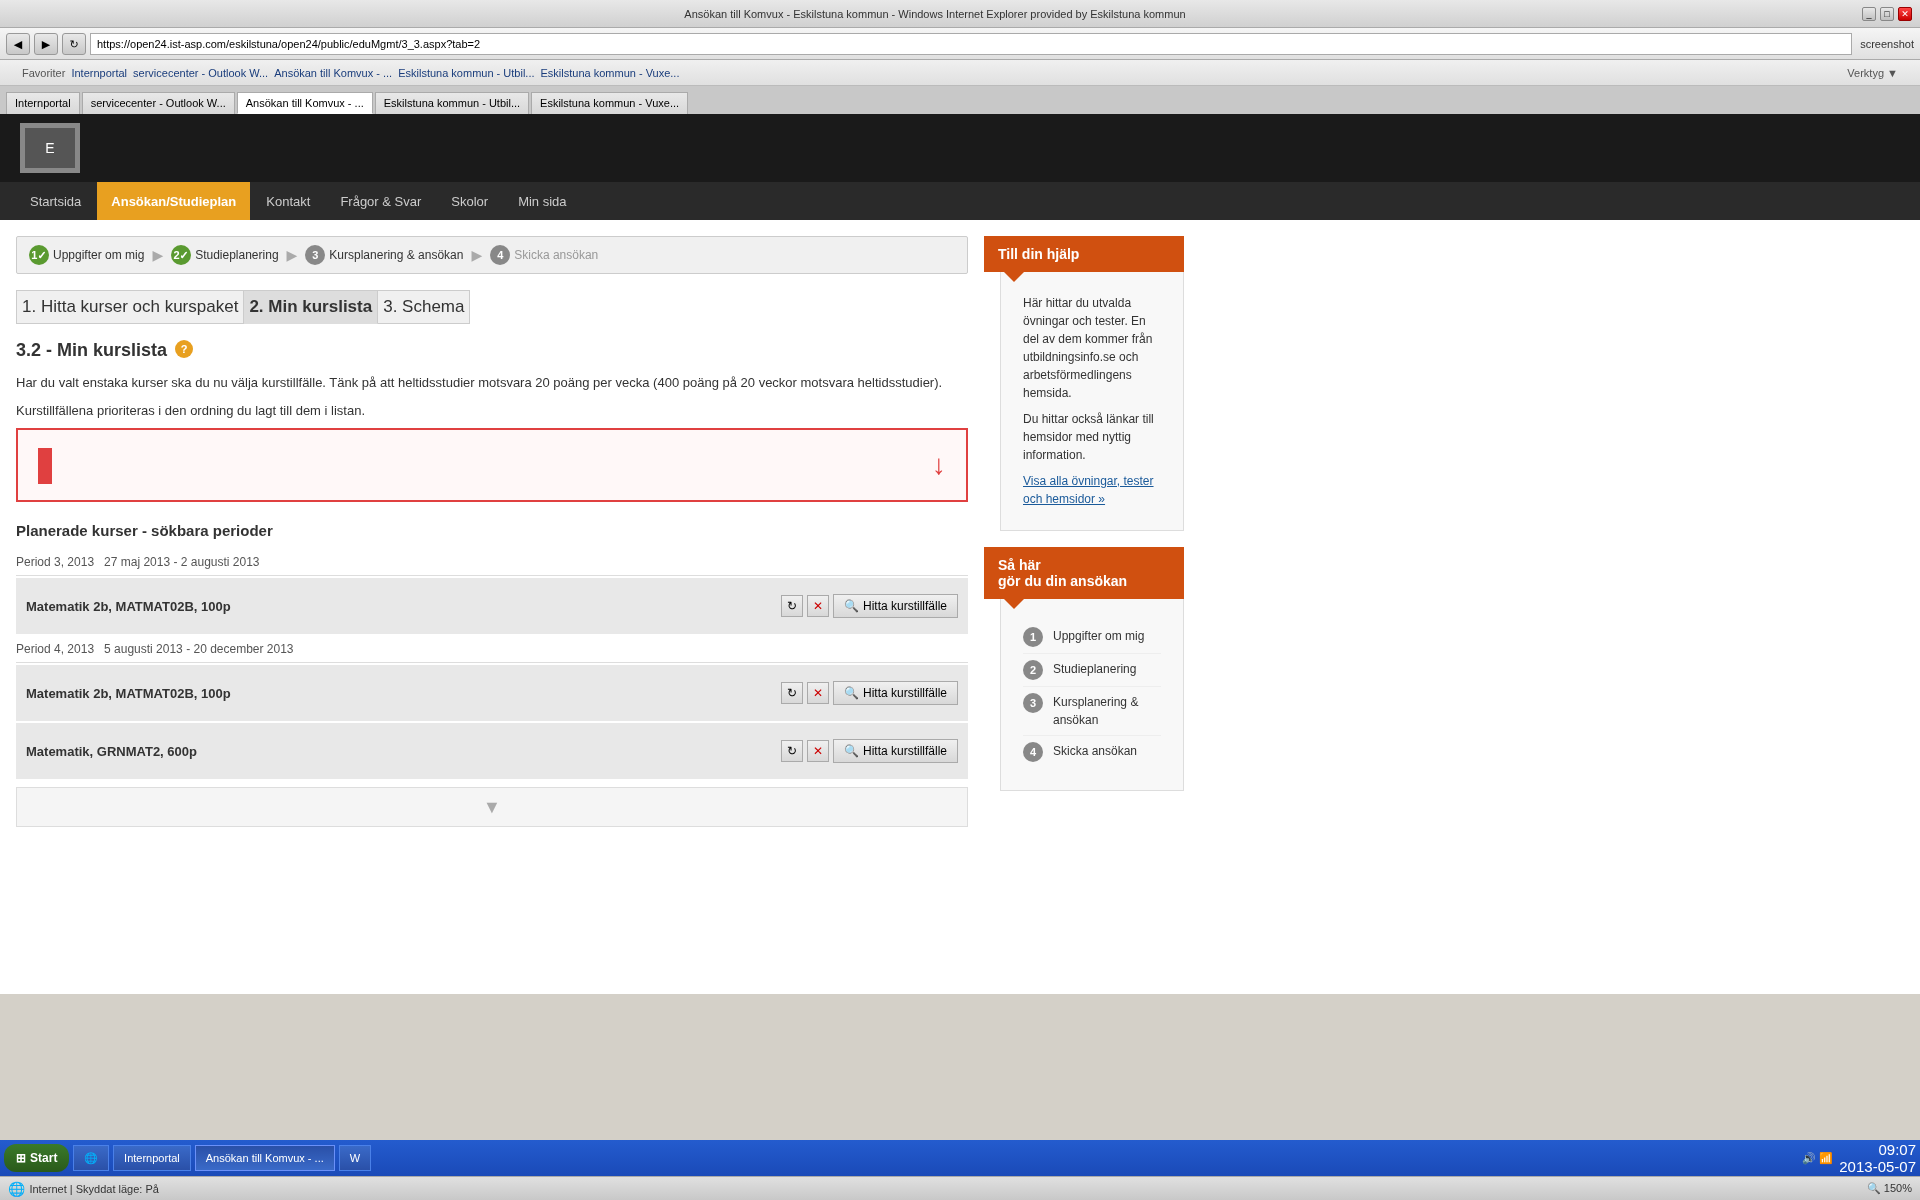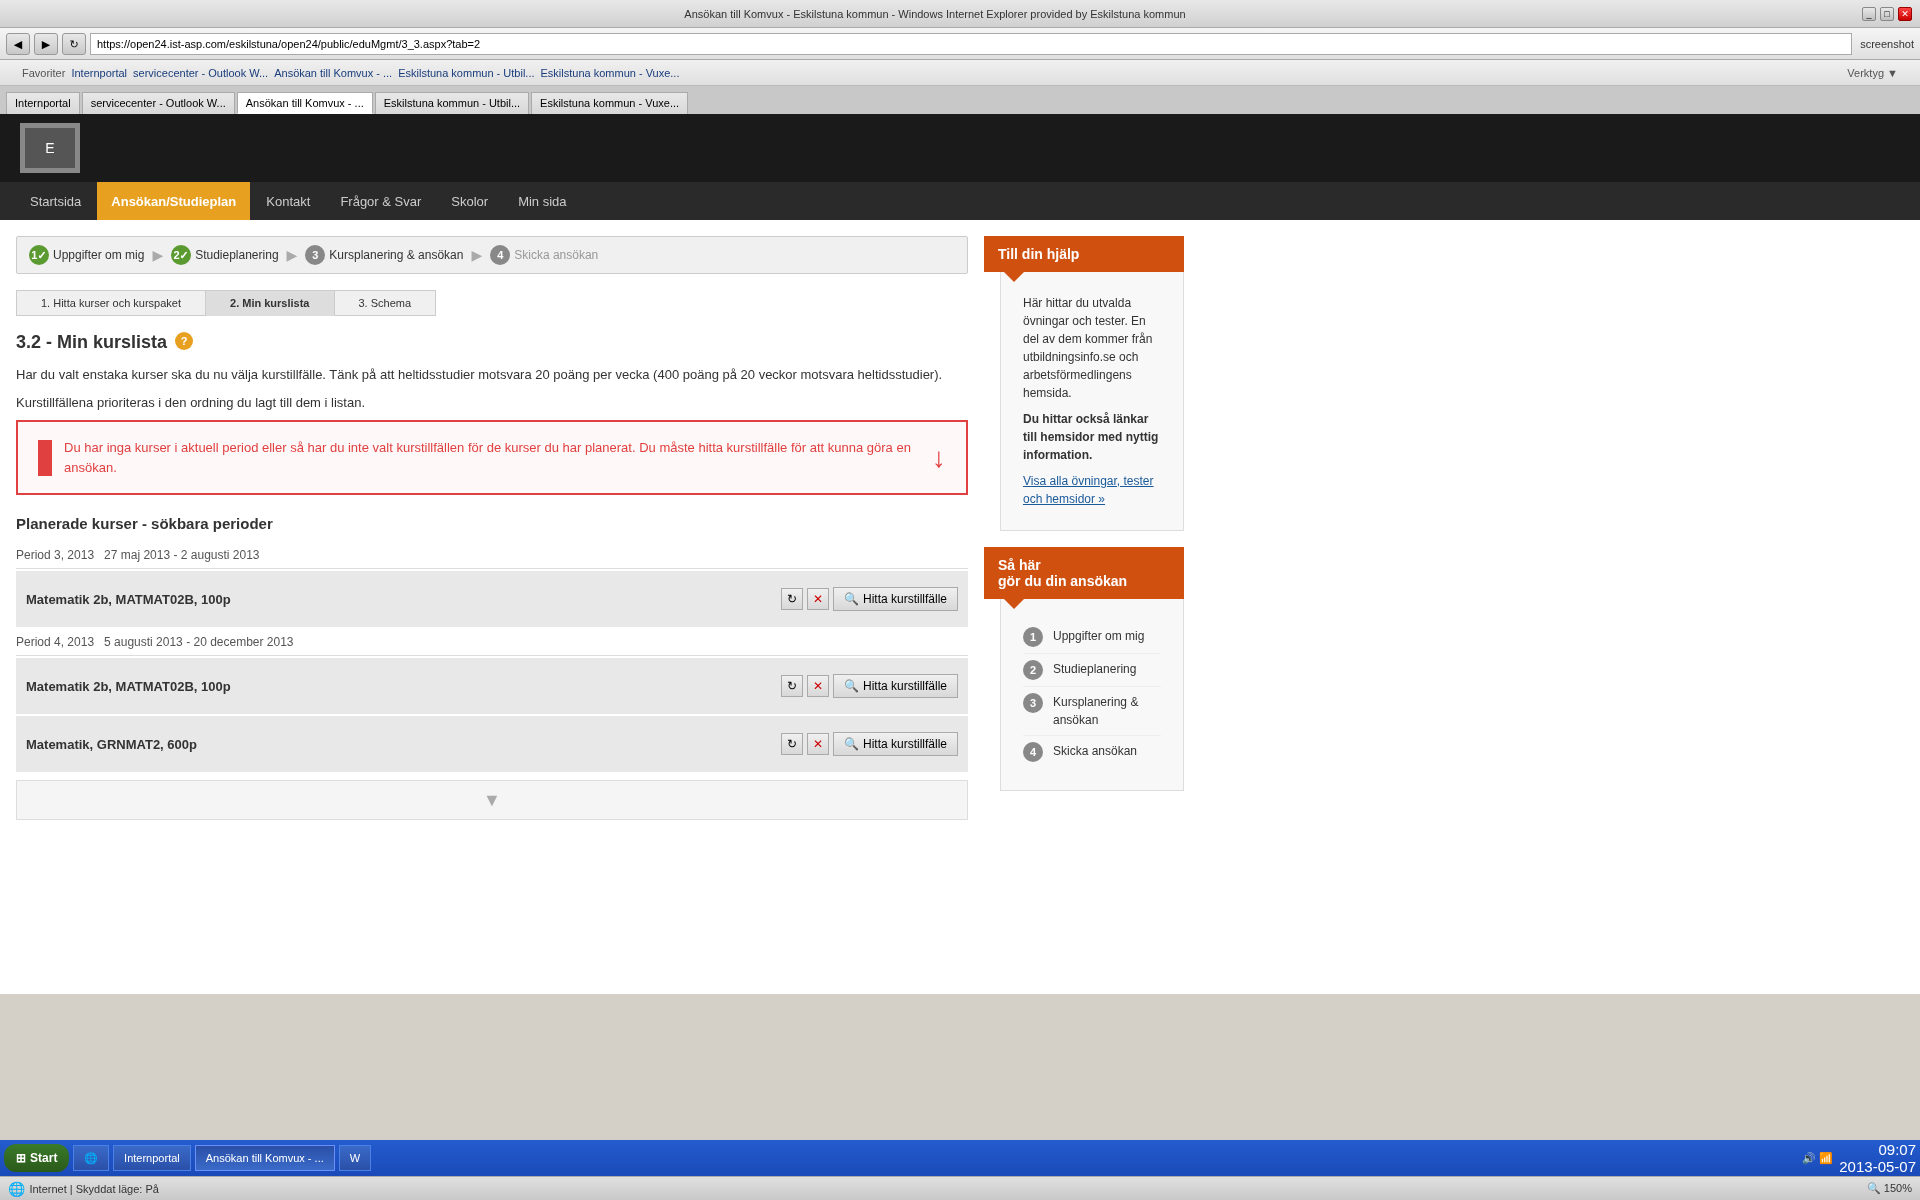--- a/index.html
+++ b/index.html
@@ -180,24 +180,24 @@
     .step-label.dim { color: #999; }
     .step-arrow { color: #aaa; font-size: 14px; margin: 0 4px; }
 
     
     .sub-tabs {
       display: flex;
       margin-bottom: 16px;
       gap: 0;
     }
     .sub-tab {
-      padding: 6px 24px;
+      padding: 6px 5px;
       border: 1px solid #ccc;
       background: #f0f0f0;
-      font-size: 11px;
+      font-size: 17px;
       cursor: pointer;
       color: #333;
     }
     .sub-tab.active {
       background: #ddd;
       border-bottom-color: #ddd;
       font-weight: bold;
     }
     .sub-tab:not(:first-child) { border-left: none; }
 
@@ -534,21 +534,20 @@
       <div class="section-title">
         <span>3.2 - Min kurslista</span>
         <div class="help-icon">?</div>
       </div>
 
       <p class="description">Har du valt enstaka kurser ska du nu välja kurstillfälle. Tänk på att heltidsstudier motsvara 20 poäng per vecka (400 poäng på 20 veckor motsvara heltidsstudier).</p>
       <p class="description">Kurstillfällena prioriteras i den ordning du lagt till dem i listan.</p>
 
       <div class="error-box">
         <div class="error-indicator"></div>
-        <div class="error-text">Du har inga kurser i aktuell period eller så har du inte valt kurstillfällen för de kurser du har planerat. Du måste hitta kurstillfälle för att kunna göra en ansökan.</div>
         <div class="down-arrow-btn">↓</div>
       </div>
 
       <div class="courses-section">
         <div class="courses-section-title">Planerade kurser - sökbara perioder</div>
 
         <div class="period-header">Period 3, 2013&nbsp;&nbsp; 27 maj 2013 - 2 augusti 2013</div>
         <div class="course-row">
           <span class="course-name">Matematik 2b, MATMAT02B, 100p</span>
           <div class="course-actions">
@@ -593,21 +592,21 @@
     </div>
 
     <div class="sidebar">
 
       <div class="sidebar-panel">
         <div class="sidebar-panel-header">
           <span>Till din hjälp</span>
         </div>
         <div class="sidebar-panel-body">
           <p style="margin-bottom:8px;">Här hittar du utvalda övningar och tester. En del av dem kommer från utbildningsinfo.se och arbetsförmedlingens hemsida.</p>
-          <p style="margin-bottom:8px;font-weight:bold;">Du hittar också länkar till hemsidor med nyttig information.</p>
+          <p style="margin-bottom:8px;">Du hittar också länkar till hemsidor med nyttig information.</p>
           <a class="sidebar-link-arrow">Visa alla övningar, tester och hemsidor »</a>
         </div>
       </div>
 
       <div class="sidebar-panel">
         <div class="sidebar-panel-header">
           <span>Så här<br>gör du din ansökan</span>
         </div>
         <div class="sidebar-panel-body">
           <ul class="steps-list">

